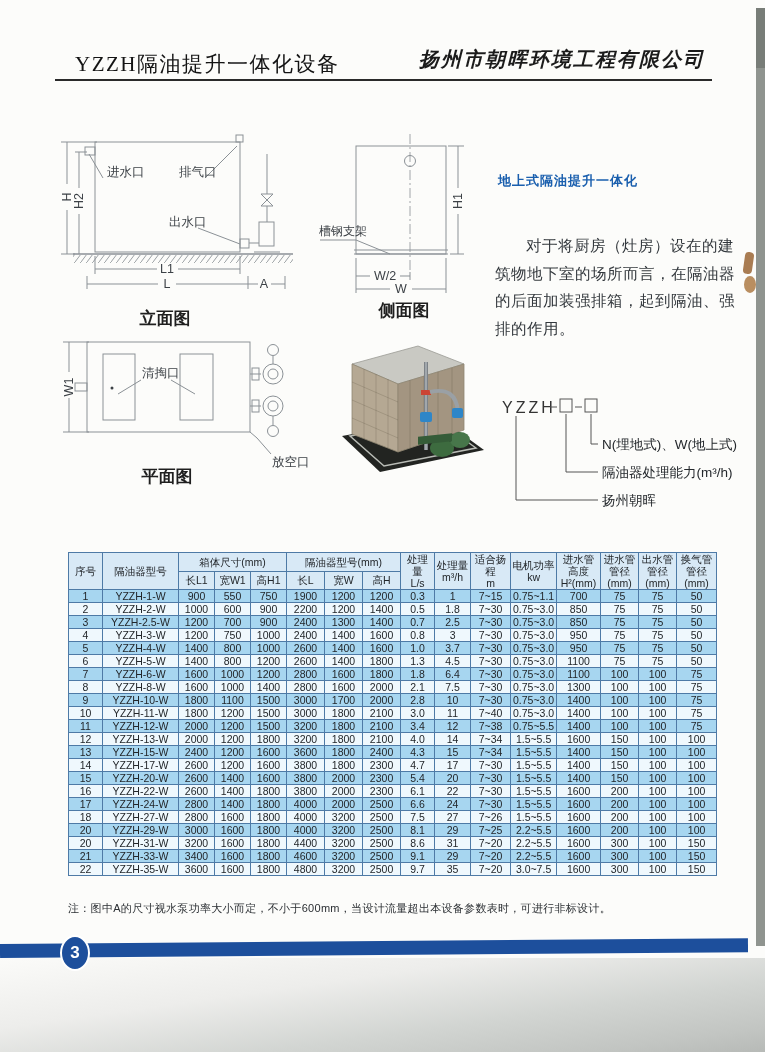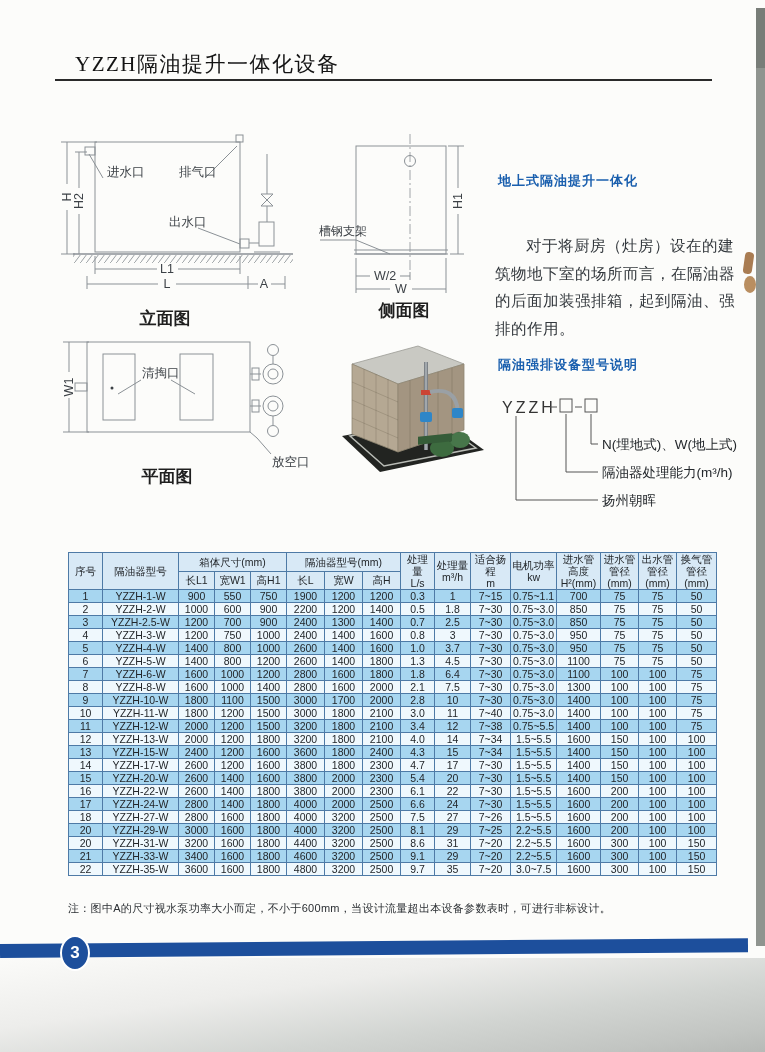--- a/index.html
+++ b/index.html
@@ -50,20 +50,21 @@
   <div class="right-strip-dark"></div>
   <div class="tape1"></div>
   <div class="tape2"></div>
   <div class="bottom-shade"></div>
   <div class="footer-band"></div>
   <div class="page-badge">
     <span>3</span>
   </div>
 
   <div class="doc-title">YZZH隔油提升一体化设备</div>
+  <div class="company">扬州市朝晖环境工程有限公司</div>
   <div class="header-rule"></div>
 
   <svg class="draw" style="left:45px;top:126px;" width="268" height="208" viewBox="0 0 268 208">
     <defs>
       <pattern id="hatch" width="6" height="8" patternUnits="userSpaceOnUse">
         <line x1="0" y1="8" x2="6" y2="0" stroke="#9aa0a4" stroke-width="1"></line>
       </pattern>
     </defs>
     <g stroke="#8b9196" fill="none" stroke-width="1">
       <rect x="50" y="16" width="145" height="110"></rect>
@@ -215,21 +216,20 @@
     <path d="M100,64 Q126,58 128,84" fill="none" stroke="#9aa0a5" stroke-width="4"></path>
     <rect x="122" y="80" width="11" height="10" fill="#2e86c8" rx="2"></rect>
     <ellipse cx="112" cy="120" rx="12" ry="9" fill="#3d6b3f"></ellipse>
     <ellipse cx="130" cy="112" rx="10" ry="8" fill="#47764a"></ellipse>
     <rect x="88" y="118" width="34" height="8" fill="#355c38" transform="skewY(-6)"></rect>
   </svg>
 
   <div class="sec-title" style="left:498px;top:172px;">地上式隔油提升一体化</div>
   <p class="sec-body">对于将厨房（灶房）设在的建筑物地下室的场所而言，在隔油器的后面加装强排箱，起到隔油、强排的作用。</p>
 
-  <div class="sec-title" style="left:498px;top:356px;">隔油强排设备型号说明</div>
   <svg class="draw" style="left:498px;top:386px;" width="248" height="128" viewBox="0 0 248 128">
     <text x="4" y="27" font-size="16" letter-spacing="3" fill="#333" font-family="Liberation Serif, DejaVu Serif, serif">YZZH</text>
     <g stroke="#555" fill="none" stroke-width="1">
       <line x1="52" y1="21" x2="59" y2="21"></line>
       <rect x="62" y="13" width="12" height="13"></rect>
       <line x1="77" y1="21" x2="84" y2="21"></line>
       <rect x="87" y="13" width="12" height="13"></rect>
       <line x1="93" y1="28" x2="93" y2="58"></line>
         <line x1="93" y1="58" x2="100" y2="58"></line>
       <line x1="68" y1="28" x2="68" y2="86"></line>

